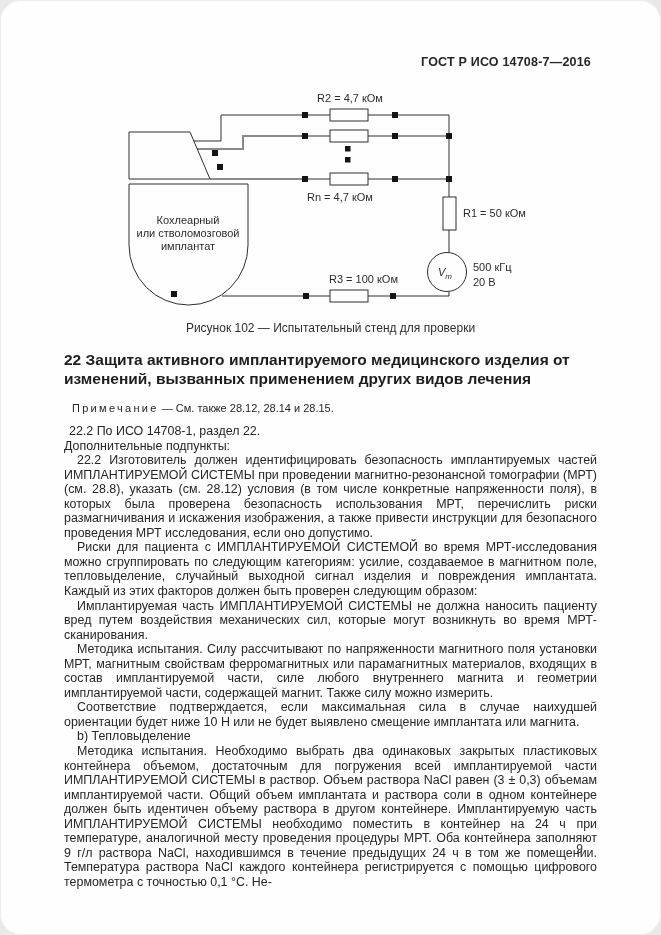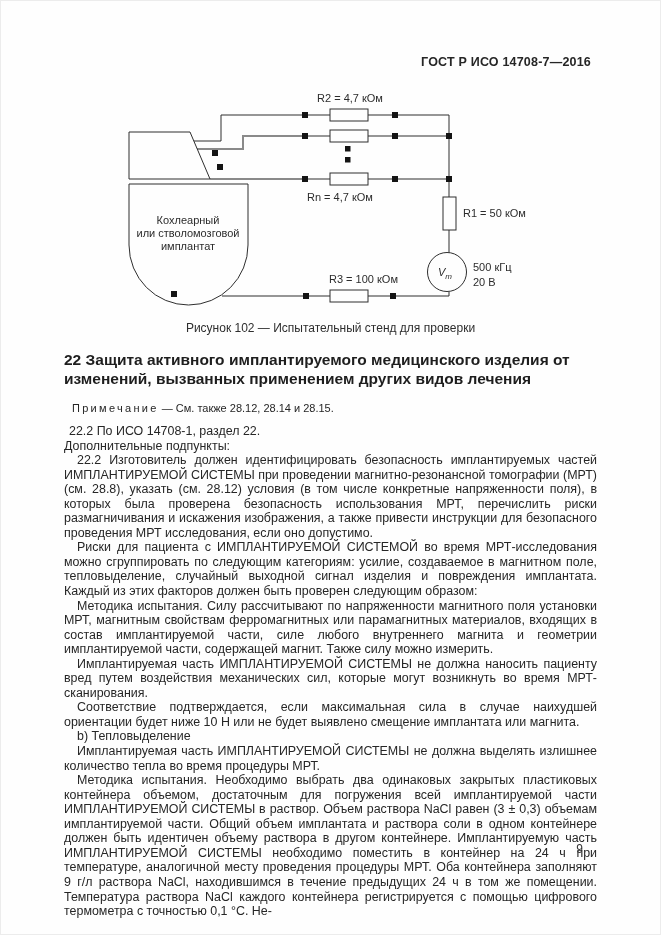--- a/index.html
+++ b/index.html
@@ -5,20 +5,21 @@
   html, body { margin: 0; padding: 0; background: #e9e9e9; }
   .page {
     position: relative;
     width: 661px;
     height: 935px;
     background: #fefefe;
     color: #262626;
     font-family: "Liberation Sans", sans-serif;
     overflow: hidden;
     box-shadow: inset 0 0 0 1px #ececec;
+    border-radius: 21px;
   }
   .doc-header {
     position: absolute;
     top: 55px;
     right: 70px;
     font-size: 12.5px;
     font-weight: bold;
     letter-spacing: 0.2px;
   }
   svg.diagram { position: absolute; top: 0; left: 0; }
@@ -143,23 +144,22 @@
       <span>22 Защита активного имплантируемого медицинского изделия от</span>
       <span>изменений, вызванных применением других видов лечения</span>
     </h2>
 
     <div class="note"><span class="note-label">Примечание</span><span> — См. также 28.12, 28.14 и 28.15.</span></div>
 
     <p class="p-first">22.2 По ИСО 14708-1, раздел 22.</p>
     <p class="p-noindent">Дополнительные подпункты:</p>
     <p class="p-ind">22.2 Изготовитель должен идентифицировать безопасность имплантируемых частей ИМПЛАНТИРУЕМОЙ СИСТЕМЫ при проведении магнитно-резонансной томографии (МРТ) (см. 28.8), указать (см. 28.12) условия (в том числе конкретные напряженности поля), в которых была проверена безопасность использования МРТ, перечислить риски размагничивания и искажения изображения, а также привести инструкции для безопасного проведения МРТ исследования, если оно допустимо.</p>
     <p class="p-ind">Риски для пациента с ИМПЛАНТИРУЕМОЙ СИСТЕМОЙ во время МРТ-исследования можно сгруппировать по следующим категориям: усилие, создаваемое в магнитном поле, тепловыделение, случайный выходной сигнал изделия и повреждения имплантата. Каждый из этих факторов должен быть проверен следующим образом:</p>
+    <p class="p-ind">Имплантируемая часть ИМПЛАНТИРУЕМОЙ СИСТЕМЫ не должна наносить пациенту вред путем воздействия механических сил, которые могут возникнуть во время МРТ-сканирования.</p>
     <p class="p-ind">Методика испытания. Силу рассчитывают по напряженности магнитного поля установки МРТ, магнитным свойствам ферромагнитных или парамагнитных материалов, входящих в состав имплантируемой части, силе любого внутреннего магнита и геометрии имплантируемой части, содержащей магнит. Также силу можно измерить.</p>
-    <p class="p-ind">Имплантируемая часть ИМПЛАНТИРУЕМОЙ СИСТЕМЫ не должна наносить пациенту вред путем воздействия механических сил, которые могут возникнуть во время МРТ-сканирования.</p>
     <p class="p-ind">Соответствие подтверждается, если максимальная сила в случае наихудшей ориентации будет ниже 10 Н или не будет выявлено смещение имплантата или магнита.</p>
     <p class="p-ind">b) Тепловыделение</p>
-    <p class="p-ind">Имплантируемая часть ИМПЛАНТИРУЕМОЙ СИСТЕМЫ не должна выделять излишнее количество тепла во время процедуры МРТ.</p>
     <p class="p-ind">Методика испытания. Необходимо выбрать два одинаковых закрытых пластиковых контейнера объемом, достаточным для погружения всей имплантируемой части ИМПЛАНТИРУЕМОЙ СИСТЕМЫ в раствор. Объем раствора NaCl равен (3 ± 0,3) объемам имплантируемой части. Общий объем имплантата и раствора соли в одном контейнере должен быть идентичен объему раствора в другом контейнере. Имплантируемую часть ИМПЛАНТИРУЕМОЙ СИСТЕМЫ необходимо поместить в контейнер на 24 ч при температуре, аналогичной месту проведения процедуры МРТ. Оба контейнера заполняют 9 г/л раствора NaCl, находившимся в течение предыдущих 24 ч в том же помещении. Температура раствора NaCl каждого контейнера регистрируется с помощью цифрового термометра с точностью 0,1 °C. Не-</p>
   </div>
 
   <div class="page-number">9</div>
 
 </div>
 
 </body></html>

